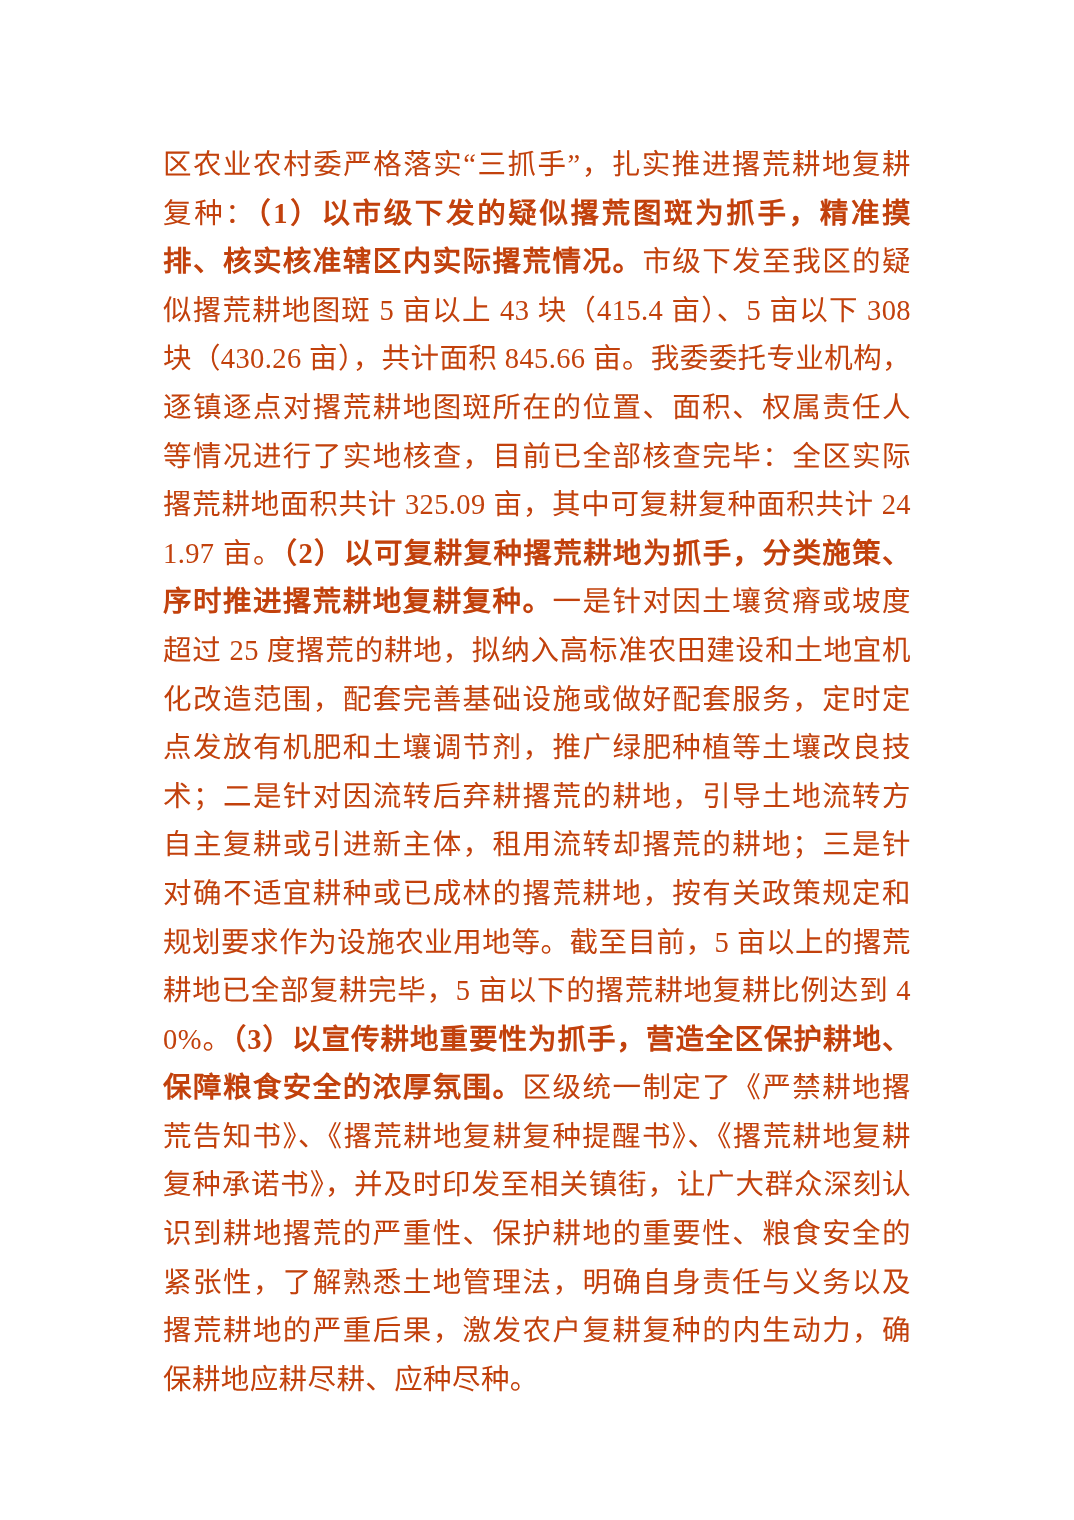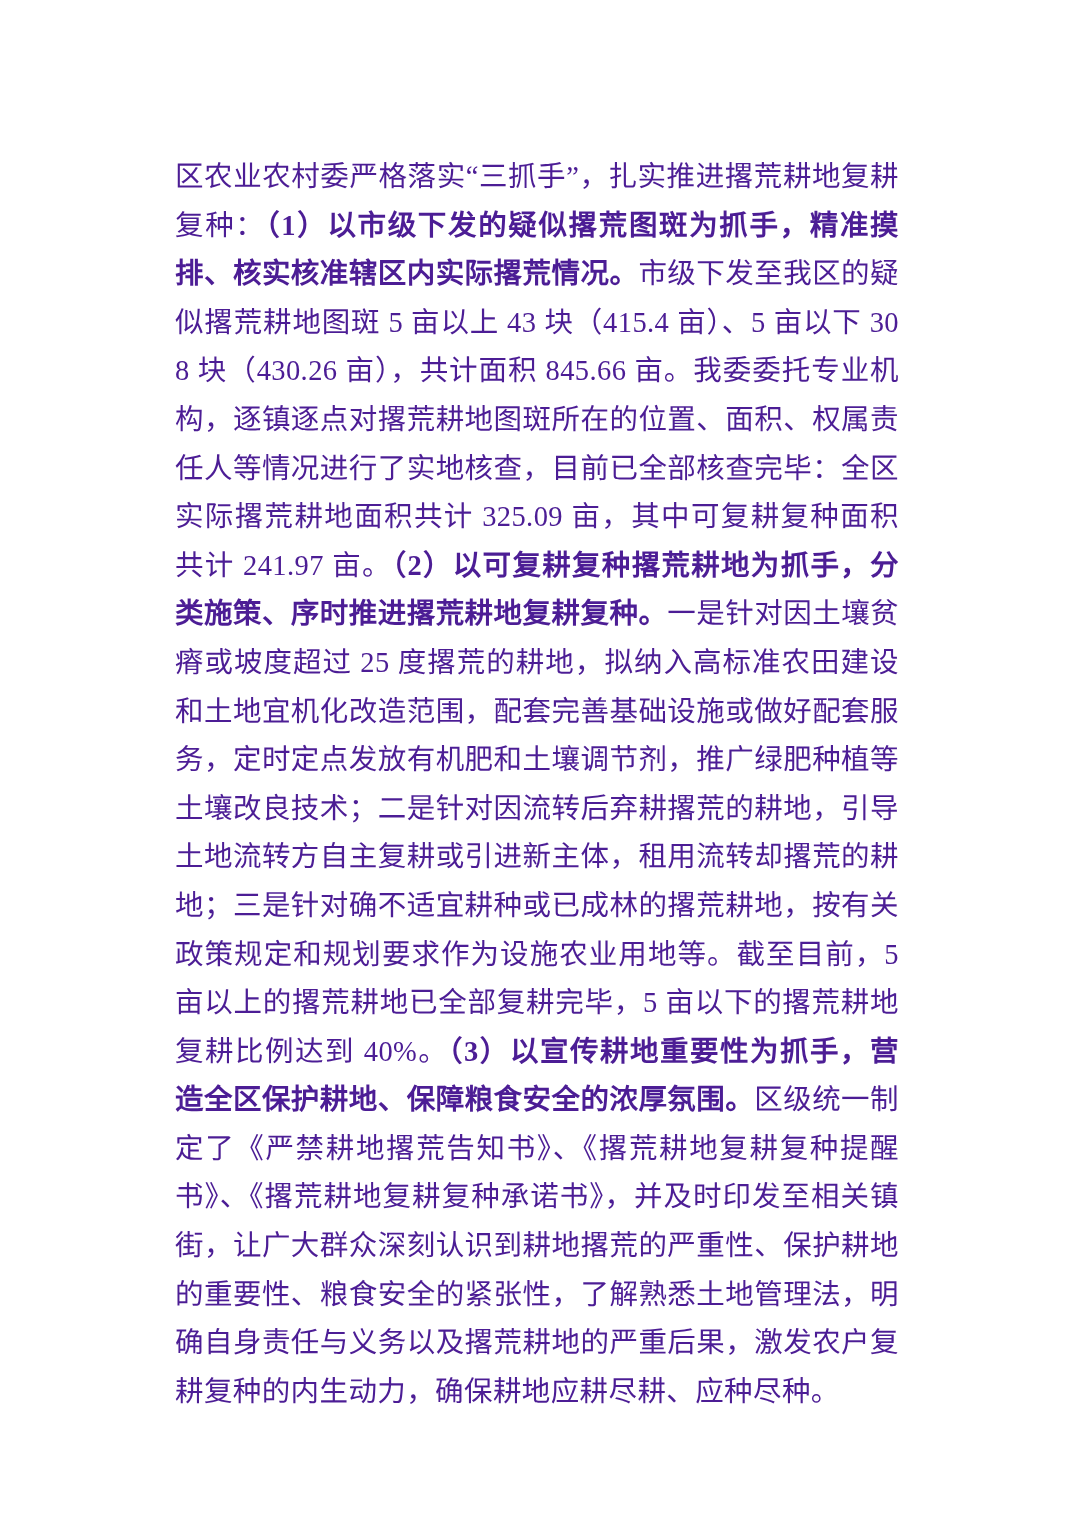--- a/index.html
+++ b/index.html
@@ -13,25 +13,25 @@
     overflow: hidden;
   }
   .page {
     box-sizing: border-box;
     width: 1074px;
     height: 1520px;
     background: #ffffff;
     padding: 141px 163px 0 163px;
   }
   .body-text {
-    margin: 12px;
+    margin: 0;
     font-family: "Liberation Serif", "DejaVu Serif", serif;
     font-size: 28.5px;
     line-height: 48.6px;
-    color: #4c1d95;
+    color: #c2410c;
     text-align: justify;
     text-align-last: left;
     letter-spacing: 0.4px;
     word-break: break-all;
   }
   .run-normal {
     font-weight: 400;
   }
   .run-bold {
     font-weight: 700;

